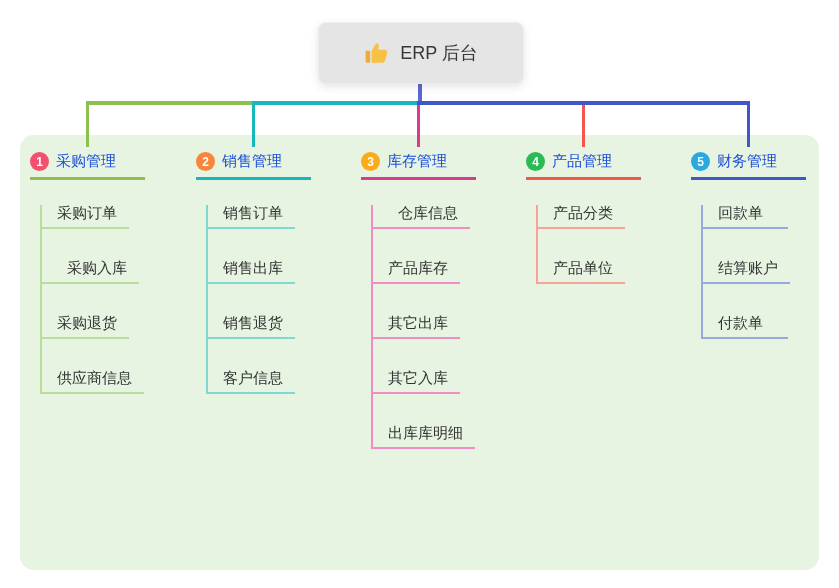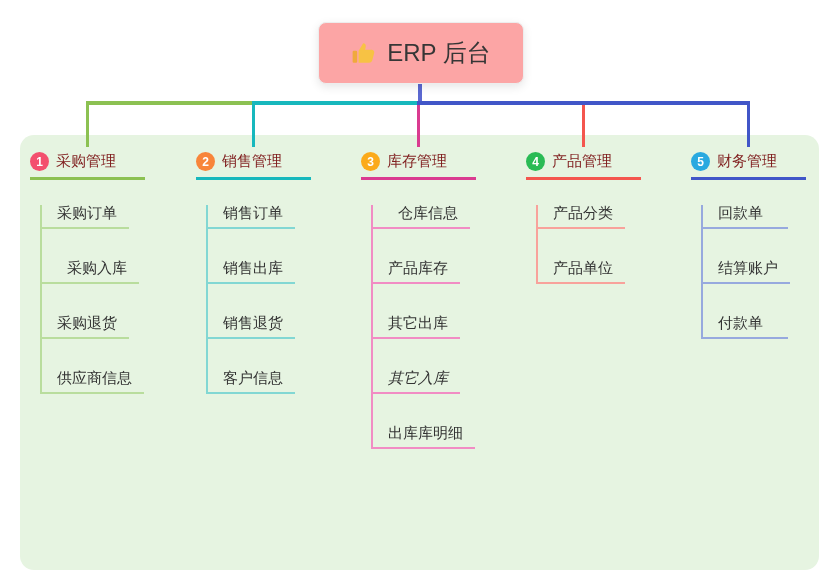--- a/index.html
+++ b/index.html
@@ -7,39 +7,39 @@
     position:relative;width:839px;height:588px;overflow:hidden;
     font-family:"Liberation Sans","DejaVu Sans",sans-serif;
     background:#ffffff;
   }
   .panel{
     position:absolute;left:20px;top:135px;width:799px;height:435px;
     border-radius:14px;
   }
   .root-node{
     position:absolute;left:318px;top:22px;width:204px;height:60px;
-    background:#fca5a5;border:1px solid #ededed;border-radius:8px;
+    background:#e5e5e5;border:1px solid #ededed;border-radius:8px;
     box-shadow:0 3px 10px rgba(0,0,0,0.10);
     display:flex;align-items:center;justify-content:center;gap:10px;
-    font-size:24px;color:#363636;cursor:pointer;
+    font-size:18px;color:#363636;cursor:pointer;
   }
   .root-node .thumb{width:26px;height:26px;display:inline-block;}
   .line{position:absolute;}
   .branch-col{position:absolute;top:150px;}
   .branch-header{
     display:flex;align-items:center;gap:7px;
     width:115px;padding:2px 0 6px 0;border-bottom:3px solid #999;
     cursor:pointer;
   }
   .badge{
     width:19px;height:19px;border-radius:50%;flex:0 0 19px;
     color:#fff;font-size:12px;font-weight:bold;
     display:flex;align-items:center;justify-content:center;
   }
-  .branch-label{font-size:15px;color:#7f1d1d;white-space:nowrap;}
+  .branch-label{font-size:15px;color:#1d4ed8;white-space:nowrap;}
   .children{margin-left:10px;border-left:2px solid #ccc;}
   .child{
     margin-top:31px;padding:0 12px 6px 15px;border-bottom:2px solid #ccc;
     font-size:15px;line-height:16px;color:#333;white-space:nowrap;
     width:fit-content;min-width:58px;cursor:pointer;
   }
   .child:first-child{margin-top:25px;}
 </style>
 </head>
 <body>
@@ -97,21 +97,21 @@
 
   <div class="branch-col" style="left: 361px;">
     <div class="branch-header" style="border-bottom-color: rgb(218, 59, 144);">
       <span class="badge" style="background: rgb(251, 170, 26);">3</span>
       <span class="branch-label">库存管理</span>
     </div>
     <div class="children" style="border-left-color: rgb(241, 140, 196);">
           <div class="child" style="border-bottom-color: rgb(241, 140, 196); padding-left: 25px;">仓库信息</div>
           <div class="child" style="border-bottom-color: rgb(241, 140, 196);">产品库存</div>
           <div class="child" style="border-bottom-color: rgb(241, 140, 196);">其它出库</div>
-          <div class="child" style="border-bottom-color: rgb(241, 140, 196); font-style: italic;">其它入库</div>
+          <div class="child" style="border-bottom-color: rgb(241, 140, 196);">其它入库</div>
           <div class="child" style="border-bottom-color: rgb(241, 140, 196);">出库库明细</div>
         </div>
   </div>
 
   <div class="branch-col" style="left: 526px;">
     <div class="branch-header" style="border-bottom-color: rgb(244, 86, 78);">
       <span class="badge" style="background: rgb(42, 187, 85);">4</span>
       <span class="branch-label">产品管理</span>
     </div>
     <div class="children" style="border-left-color: rgb(248, 162, 155);">

